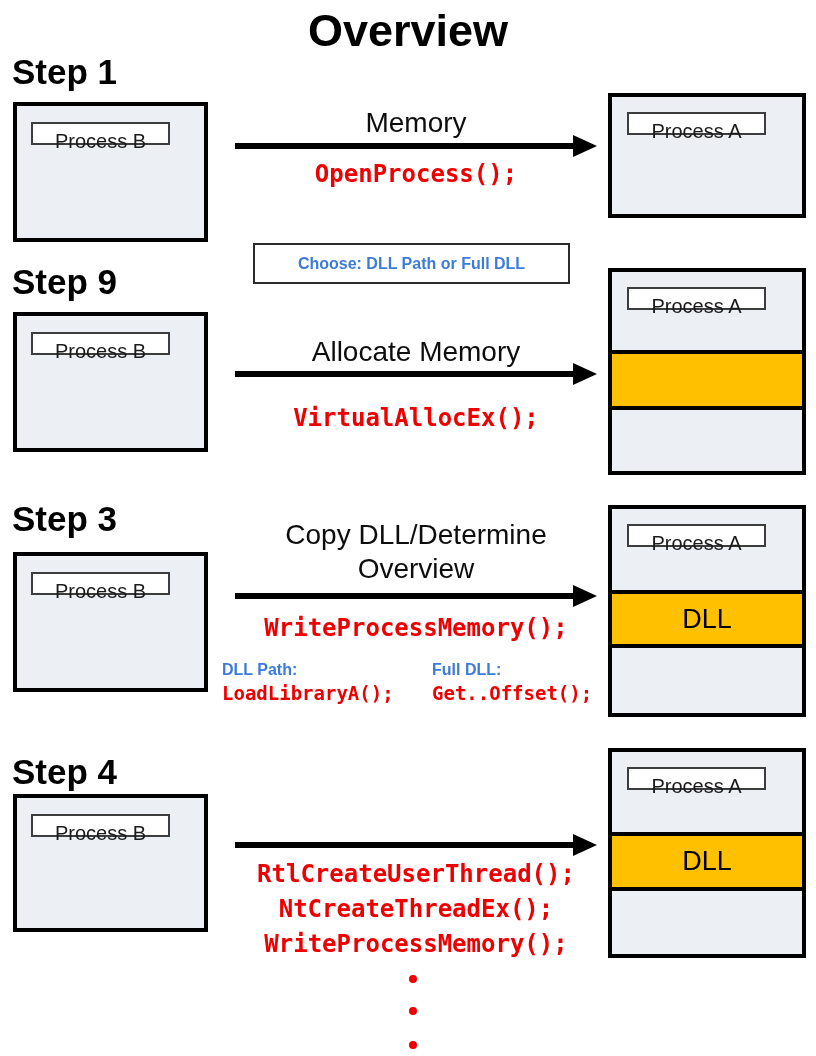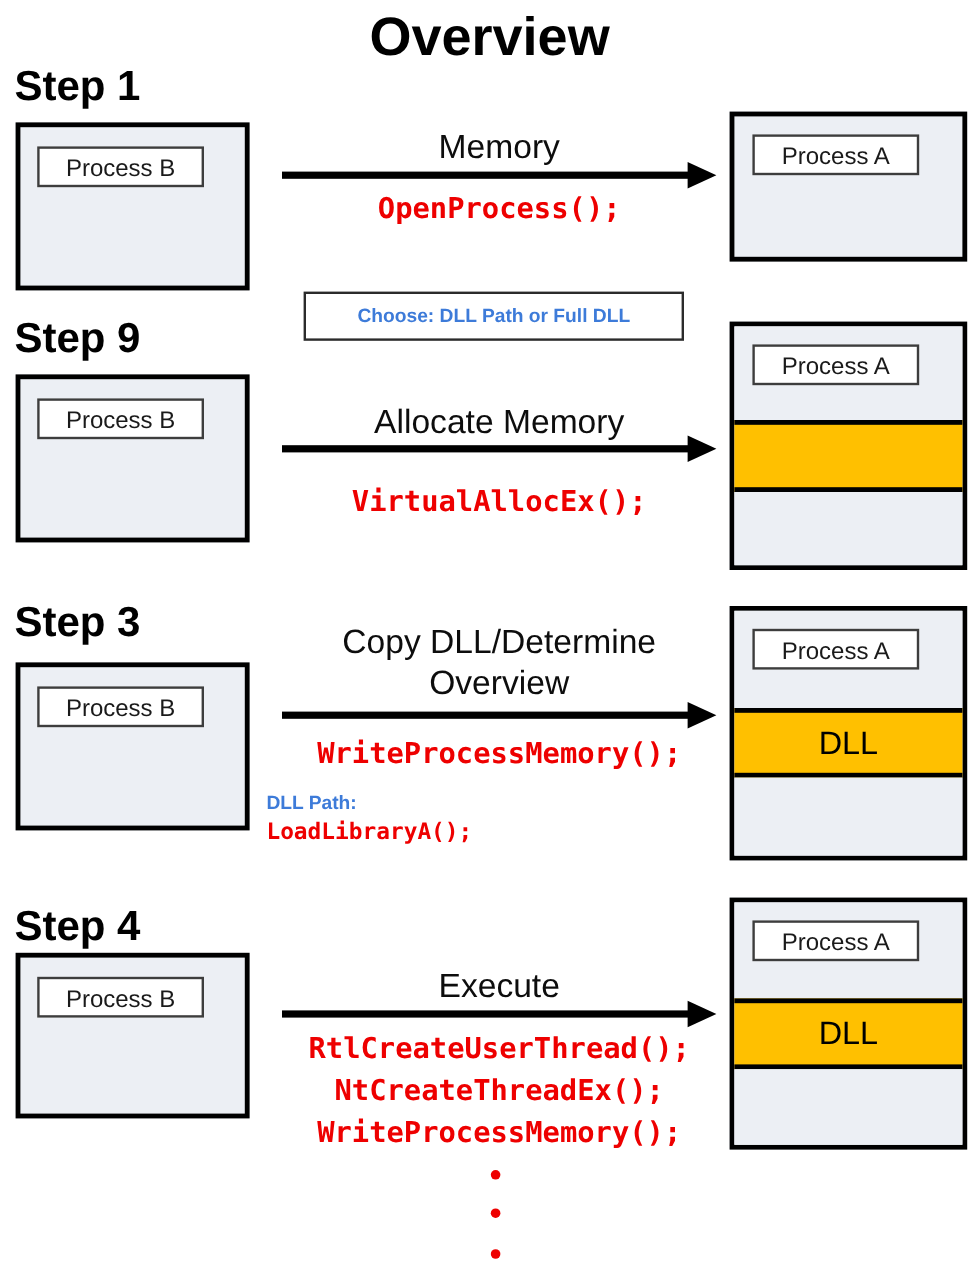--- a/index.html
+++ b/index.html
@@ -19,21 +19,21 @@
   .title{
     top:5px;left:0;width:816px;text-align:center;
     font-size:45px;font-weight:bold;letter-spacing:0px;
   }
   .step-label{font-size:35px;font-weight:bold;left:12px;}
   .proc-box{
     background:var(--panel);border:4px solid var(--ink);
     left:13px;width:195px;height:140px;
   }
   .inner-proc{
-    position:absolute;left:14px;top:16px;width:139px;height:34px;
+    position:absolute;left:14px;top:16px;width:139px;height:23px;
     background:#ffffff;border:2px solid #3d3d3d;
     font-size:20px;text-align:center;line-height:35px;color:#1a1a1a;
   }
   .target-box{
     left:608px;width:198px;background:var(--panel);border:4px solid var(--ink);
   }
   .seg{position:relative;width:100%;background:var(--panel);}
   .seg-orange{
     background:var(--orange);border-top:4px solid var(--ink);border-bottom:4px solid var(--ink);
     text-align:center;font-size:27px;color:var(--ink);
@@ -127,36 +127,39 @@
     <div class="head"></div>
   </div>
 
   <div class="abs mid api" style="top:611px;">WriteProcessMemory();</div>
 
   <div class="abs" style="left:222px;top:661px;">
     <div class="opt-label">DLL Path:</div>
     <div class="api-sm" style="margin-top:3px;">LoadLibraryA();</div>
   </div>
 
+  <div class="abs" style="left:432px;top:661px;">
+    <div class="opt-label">Full DLL:</div>
+    <div class="api-sm" style="margin-top:3px;">Get..Offset();</div>
+  </div>
 
   <div class="abs target-box" style="top:505px;height:212px;">
     <div class="seg" style="height:81px;">
       <div class="inner-proc" style="left:15px;top:15px;">Process A</div>
     </div>
     <div class="seg seg-orange" style="height:58px;">DLL</div>
     <div class="seg" style="height:65px;"></div>
   </div>
 
   <div class="abs step-label" style="top:752px;">Step 4</div>
 
   <div class="abs proc-box" style="top:794px;height:138px;">
     <div class="inner-proc">Process B</div>
   </div>
 
-  <div class="abs mid action" style="top:805px;">Execute</div>
 
   <div class="abs arrow" style="top:834px;">
     <div class="shaft"></div>
     <div class="head"></div>
   </div>
 
   <div class="abs mid" style="top:857px;">
     <div class="api">RtlCreateUserThread();</div>
     <div class="api">NtCreateThreadEx();</div>
     <div class="api">WriteProcessMemory();</div>

